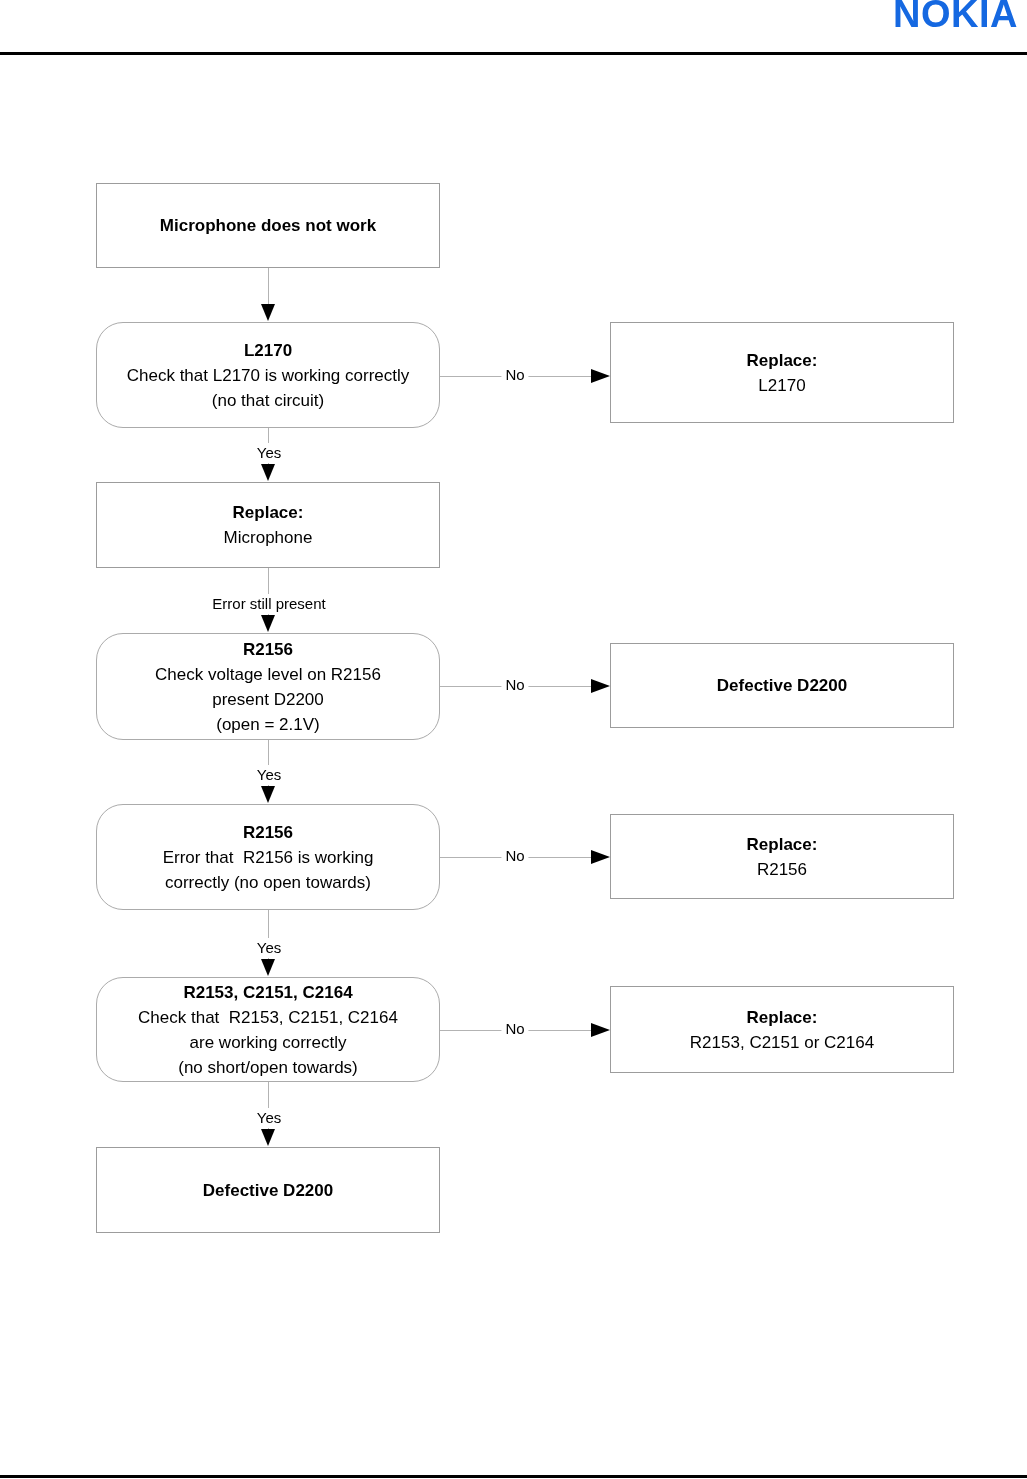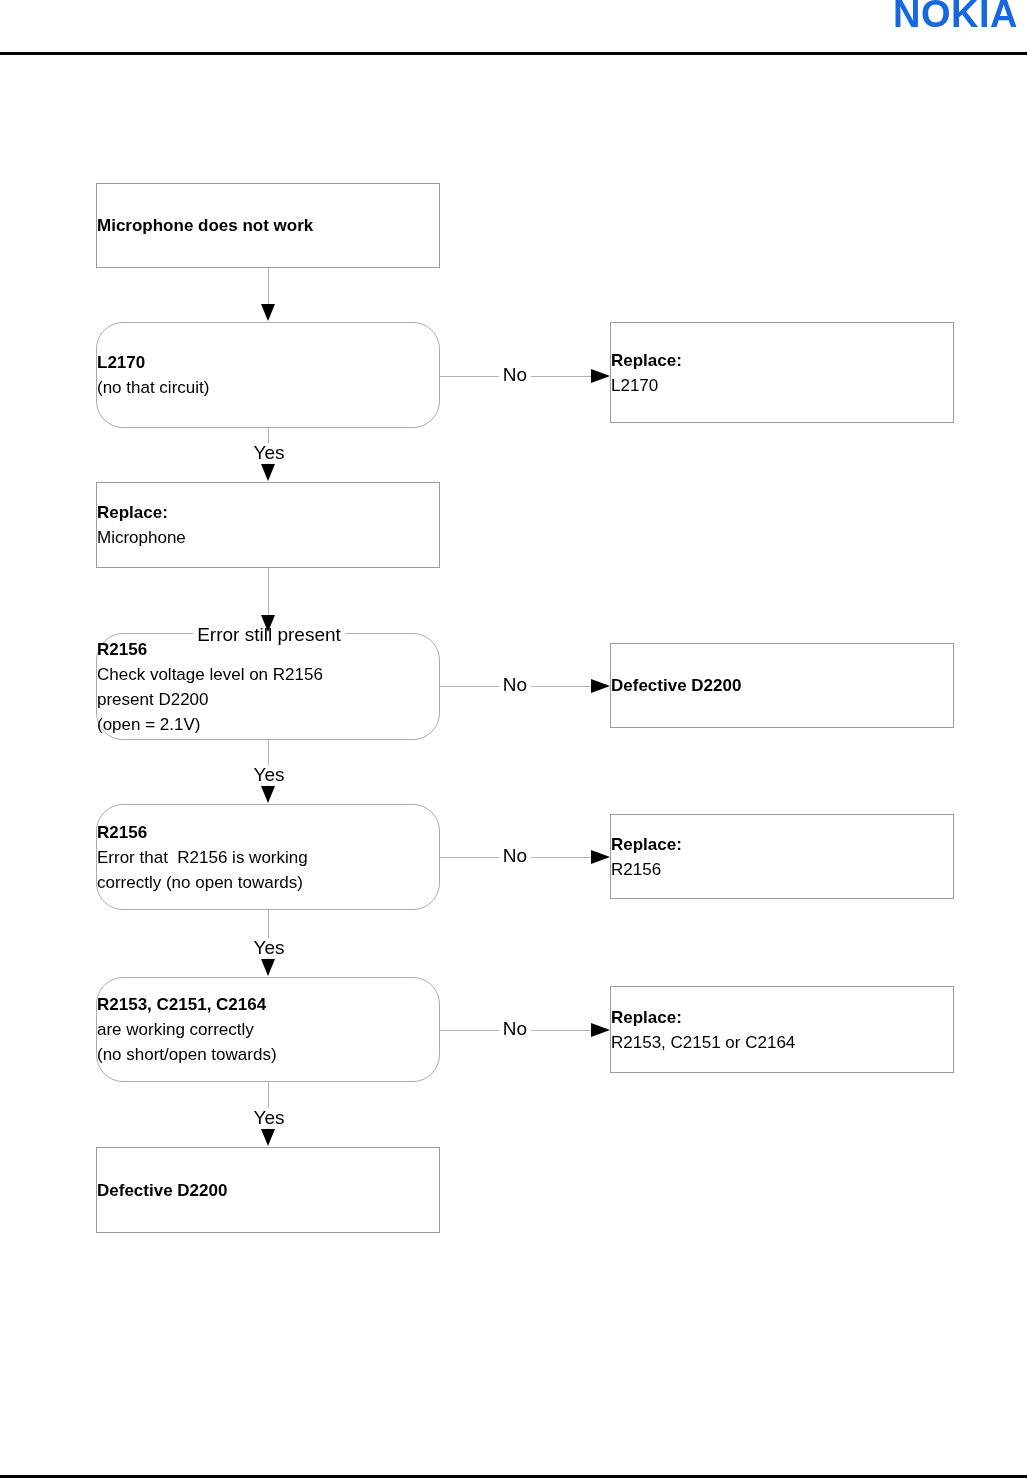--- a/index.html
+++ b/index.html
@@ -14,21 +14,21 @@
   .rule { position:absolute; left:0; width:1027px; height:3px; background:#000; }
   #header-rule { top:52px; }
   #footer-rule { top:1475px; }
   #logo {
     position:absolute; top:-7px; right:9px;
     font-size:38px; font-weight:bold; letter-spacing:0.5px;
     color:#1568E1;
   }
   .node {
     position:absolute; box-sizing:border-box;
-    display:flex; flex-direction:column; justify-content:center; align-items:flex-start;
+    display:flex; flex-direction:column; justify-content:center; align-items:center;
     text-align:center; background:#fff;
     font-size:17px; line-height:25px;
   }
   .node.rect    { border:1px solid #9c9c9c; }
   .node.rounded { border:1px solid #ababab; border-radius:27px; }
   .node span { display:block; white-space:pre; }
   .node span.bold { font-weight:bold; }
   .vline { position:absolute; width:1px; background:#b3b3b3; }
   .hline { position:absolute; height:1px; background:#b3b3b3; }
   .arrow-down {
@@ -36,35 +36,36 @@
     border-left:7px solid transparent; border-right:7px solid transparent;
     border-top:17px solid #000;
   }
   .arrow-right {
     position:absolute; width:0; height:0;
     border-top:7px solid transparent; border-bottom:7px solid transparent;
     border-left:19px solid #000;
   }
   .conn-label {
     position:absolute; background:#fff; padding:0 4px;
-    font-size:19px; line-height:20px; white-space:nowrap;
+    font-size:15px; line-height:20px; white-space:nowrap;
     transform:translateX(-50%);
   }
 </style>
 </head>
 <body>
 
 <div id="logo">NOKIA</div>
 <div class="rule" id="header-rule"></div>
 <div id="flowchart">
     <div class="node rect" style="left: 96px; top: 183px; width: 344px; height: 85px;">
       <span class="bold">Microphone does not work</span>
     </div>
     <div class="node rounded" style="left: 96px; top: 322px; width: 344px; height: 106px;">
       <span class="bold">L2170</span>
+      <span>Check that L2170 is working correctly</span>
       <span>(no that circuit)</span>
     </div>
     <div class="node rect" style="left: 610px; top: 322px; width: 344px; height: 101px;">
       <span class="bold">Replace:</span>
       <span>L2170</span>
     </div>
     <div class="node rect" style="left: 96px; top: 482px; width: 344px; height: 86px;">
       <span class="bold">Replace:</span>
       <span>Microphone</span>
     </div>
@@ -81,37 +82,38 @@
       <span class="bold">R2156</span>
       <span>Error that  R2156 is working</span>
       <span>correctly (no open towards)</span>
     </div>
     <div class="node rect" style="left: 610px; top: 814px; width: 344px; height: 85px;">
       <span class="bold">Replace:</span>
       <span>R2156</span>
     </div>
     <div class="node rounded" style="left: 96px; top: 977px; width: 344px; height: 105px;">
       <span class="bold">R2153, C2151, C2164</span>
+      <span>Check that  R2153, C2151, C2164</span>
       <span>are working correctly</span>
       <span>(no short/open towards)</span>
     </div>
     <div class="node rect" style="left: 610px; top: 986px; width: 344px; height: 87px;">
       <span class="bold">Replace:</span>
       <span>R2153, C2151 or C2164</span>
     </div>
     <div class="node rect" style="left: 96px; top: 1147px; width: 344px; height: 86px;">
       <span class="bold">Defective D2200</span>
     </div>
     <div class="vline" style="left: 268px; top: 268px; height: 38px;"></div>
     <div class="arrow-down" style="left: 261px; top: 304px;"></div>
     <div class="vline" style="left: 268px; top: 428px; height: 38px;"></div>
     <div class="conn-label" style="left: 269px; top: 443px;">Yes</div>
     <div class="arrow-down" style="left: 261px; top: 464px;"></div>
     <div class="vline" style="left: 268px; top: 568px; height: 49px;"></div>
-    <div class="conn-label" style="left: 269px; top: 594px; margin-top: 31px;">Error still present</div>
+    <div class="conn-label" style="left: 269px; top: 594px;">Error still present</div>
     <div class="arrow-down" style="left: 261px; top: 615px;"></div>
     <div class="vline" style="left: 268px; top: 740px; height: 48px;"></div>
     <div class="conn-label" style="left: 269px; top: 765px;">Yes</div>
     <div class="arrow-down" style="left: 261px; top: 786px;"></div>
     <div class="vline" style="left: 268px; top: 910px; height: 51px;"></div>
     <div class="conn-label" style="left: 269px; top: 938px;">Yes</div>
     <div class="arrow-down" style="left: 261px; top: 959px;"></div>
     <div class="vline" style="left: 268px; top: 1082px; height: 49px;"></div>
     <div class="conn-label" style="left: 269px; top: 1108px;">Yes</div>
     <div class="arrow-down" style="left: 261px; top: 1129px;"></div>

